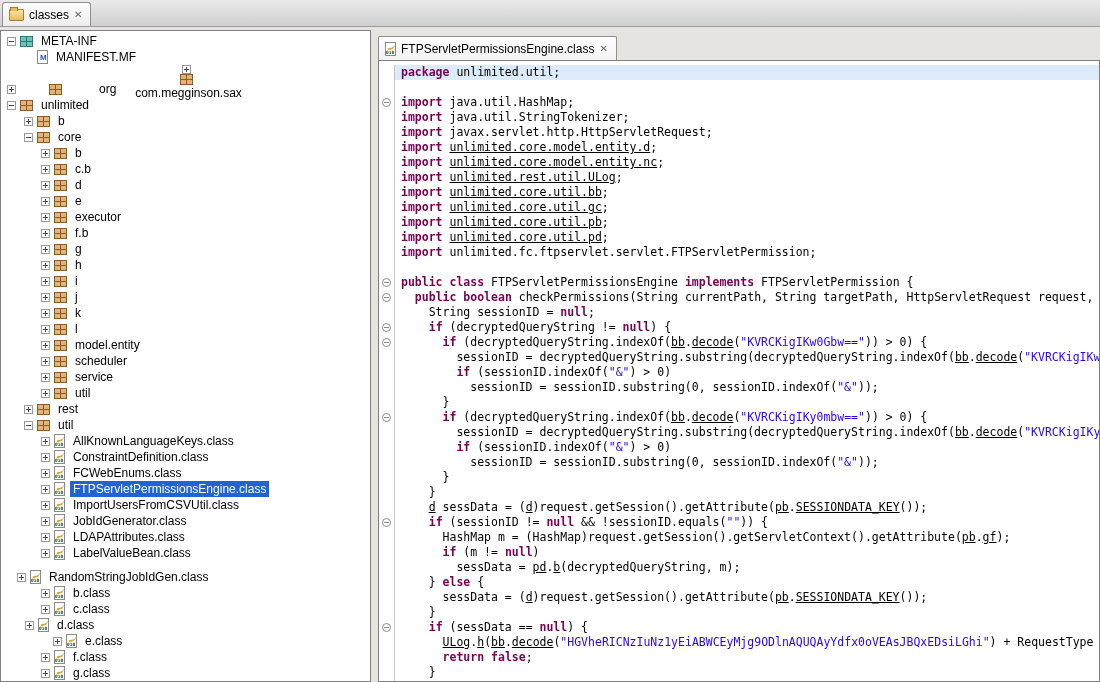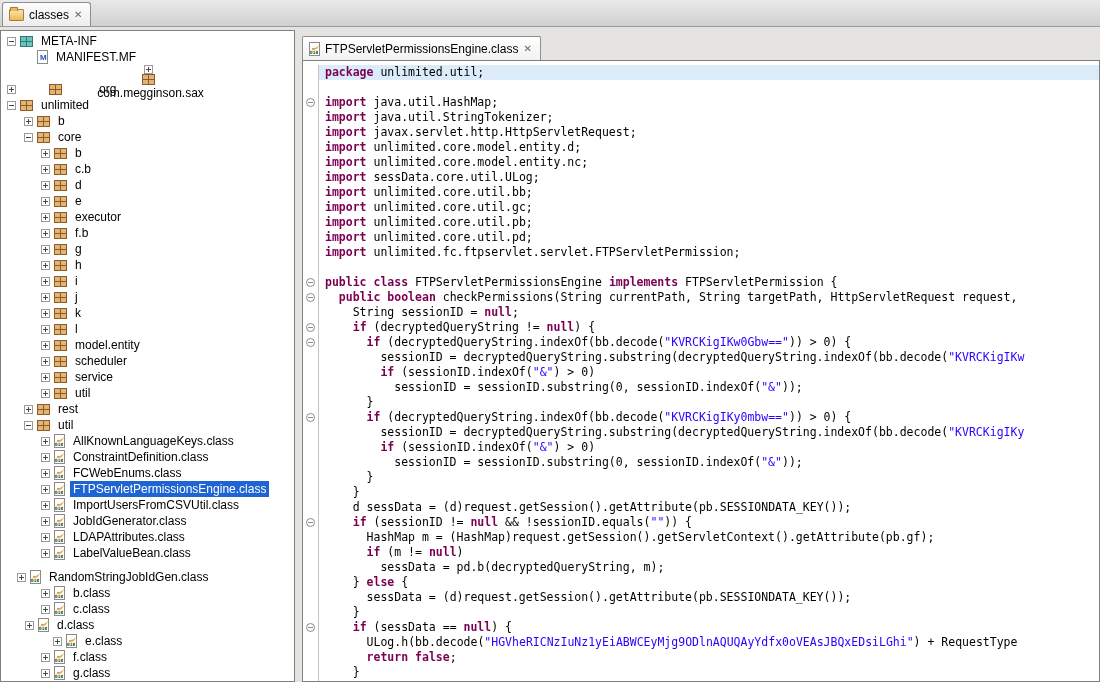--- a/index.html
+++ b/index.html
@@ -12,21 +12,21 @@
   .tab-close { font-size:10px; color:#666; line-height:10px; cursor:pointer; }
 
   
   .icon-folder { width:15px; height:12px; position:relative; background:linear-gradient(#FBE3A9,#EBB95C); border:1px solid #A97D33; border-radius:1px; }
   .icon-folder::before { content:""; position:absolute; top:-3px; left:0; width:6px; height:3px; background:#EBB95C; border:1px solid #A97D33; border-bottom:none; border-radius:1px 1px 0 0; }
 
   
   .main { display:flex; height:655px; }
 
   
-  .tree-panel { width:295px; margin-top:3px; background:#fff; border:1px solid #808080; overflow:hidden; padding-top:2px; }
+  .tree-panel { width:371px; margin-top:3px; background:#fff; border:1px solid #808080; overflow:hidden; padding-top:2px; }
   .tree-row { height:16px; display:flex; align-items:center; font-size:12px; white-space:nowrap; cursor:default; }
   .tree-expander { width:9px; height:9px; flex:0 0 9px; border:1px solid #9B9B9B; background:#fff; position:relative; margin-right:4px; }
   .tree-expander::after { content:""; position:absolute; left:1px; right:1px; top:3px; height:1px; background:#4A4A4A; }
   .tree-expander.plus::before { content:""; position:absolute; top:1px; bottom:1px; left:3px; width:1px; background:#4A4A4A; }
   .tree-expander.none { visibility:hidden; }
   .tree-icon { margin-right:5px; flex:0 0 auto; }
   .tree-label { padding:1px 3px; color:#000; }
   .tree-row.selected .tree-label { background:#1E64D2; color:#fff; }
 
   
@@ -57,21 +57,21 @@
   .cl { height:15px; display:flex; white-space:pre; }
   .cl .gut { flex:0 0 16px; border-right:1px solid #C4C4C4; display:flex; justify-content:center; padding-top:3px; }
   .cl .ct { flex:1; padding-left:6px; font-family:"DejaVu Sans Mono","Liberation Mono", monospace; font-size:11.5px; line-height:15px; overflow:hidden; color:#000; }
   .cl.hl .ct { background:#DCEBFA; }
 
   .fold-minus { width:9px; height:9px; border:1px solid #8C8C8C; border-radius:50%; background:#fff; position:relative; cursor:pointer; }
   .fold-minus::after { content:""; position:absolute; left:1px; right:1px; top:3px; height:1px; background:#8C8C8C; }
 
   .tok-k { color:#7B0052; font-weight:bold; }
   .tok-s { color:#2A00FF; }
-  .tok-u { color:#000; }
+  .tok-u { color:#000; text-decoration:underline; }
   .tok-p { color:#000; }
 </style>
 </head>
 <body>
 
 <div class="top-tabbar">
   <div class="view-tab">
     <span class="icon-folder"></span>
     <span>classes</span>
     <span class="tab-close">✕</span>
@@ -294,21 +294,21 @@
       </div>
     </div>
     <div class="code-panel" id="code">
         <div class="cl hl"><span class="gut"></span><span class="ct"><span class="tok-k">package</span><span class="tok-p"> unlimited.util;</span></span></div>
         <div class="cl"><span class="gut"></span><span class="ct"></span></div>
         <div class="cl"><span class="gut"><span class="fold-minus"></span></span><span class="ct"><span class="tok-k">import</span><span class="tok-p"> java.util.HashMap;</span></span></div>
         <div class="cl"><span class="gut"></span><span class="ct"><span class="tok-k">import</span><span class="tok-p"> java.util.StringTokenizer;</span></span></div>
         <div class="cl"><span class="gut"></span><span class="ct"><span class="tok-k">import</span><span class="tok-p"> javax.servlet.http.HttpServletRequest;</span></span></div>
         <div class="cl"><span class="gut"></span><span class="ct"><span class="tok-k">import</span><span class="tok-p"> </span><span class="tok-u">unlimited.core.model.entity.d</span><span class="tok-p">;</span></span></div>
         <div class="cl"><span class="gut"></span><span class="ct"><span class="tok-k">import</span><span class="tok-p"> </span><span class="tok-u">unlimited.core.model.entity.nc</span><span class="tok-p">;</span></span></div>
-        <div class="cl"><span class="gut"></span><span class="ct"><span class="tok-k">import</span><span class="tok-p"> </span><span class="tok-u">sessData.core.util.ULog</span><span class="tok-p">;</span></span></div>
+        <div class="cl"><span class="gut"></span><span class="ct"><span class="tok-k">import</span><span class="tok-p"> </span><span class="tok-u">unlimited.rest.util.ULog</span><span class="tok-p">;</span></span></div>
         <div class="cl"><span class="gut"></span><span class="ct"><span class="tok-k">import</span><span class="tok-p"> </span><span class="tok-u">unlimited.core.util.bb</span><span class="tok-p">;</span></span></div>
         <div class="cl"><span class="gut"></span><span class="ct"><span class="tok-k">import</span><span class="tok-p"> </span><span class="tok-u">unlimited.core.util.gc</span><span class="tok-p">;</span></span></div>
         <div class="cl"><span class="gut"></span><span class="ct"><span class="tok-k">import</span><span class="tok-p"> </span><span class="tok-u">unlimited.core.util.pb</span><span class="tok-p">;</span></span></div>
         <div class="cl"><span class="gut"></span><span class="ct"><span class="tok-k">import</span><span class="tok-p"> </span><span class="tok-u">unlimited.core.util.pd</span><span class="tok-p">;</span></span></div>
         <div class="cl"><span class="gut"></span><span class="ct"><span class="tok-k">import</span><span class="tok-p"> unlimited.fc.ftpservlet.servlet.FTPServletPermission;</span></span></div>
         <div class="cl"><span class="gut"></span><span class="ct"></span></div>
         <div class="cl"><span class="gut"><span class="fold-minus"></span></span><span class="ct"><span class="tok-k">public</span><span class="tok-p"> </span><span class="tok-k">class</span><span class="tok-p"> FTPServletPermissionsEngine </span><span class="tok-k">implements</span><span class="tok-p"> FTPServletPermission {</span></span></div>
         <div class="cl"><span class="gut"><span class="fold-minus"></span></span><span class="ct"><span class="tok-p">  </span><span class="tok-k">public</span><span class="tok-p"> </span><span class="tok-k">boolean</span><span class="tok-p"> checkPermissions(String currentPath, String targetPath, HttpServletRequest request,</span></span></div>
         <div class="cl"><span class="gut"></span><span class="ct"><span class="tok-p">    String sessionID = </span><span class="tok-k">null</span><span class="tok-p">;</span></span></div>
         <div class="cl"><span class="gut"><span class="fold-minus"></span></span><span class="ct"><span class="tok-p">    </span><span class="tok-k">if</span><span class="tok-p"> (decryptedQueryString != </span><span class="tok-k">null</span><span class="tok-p">) {</span></span></div>

